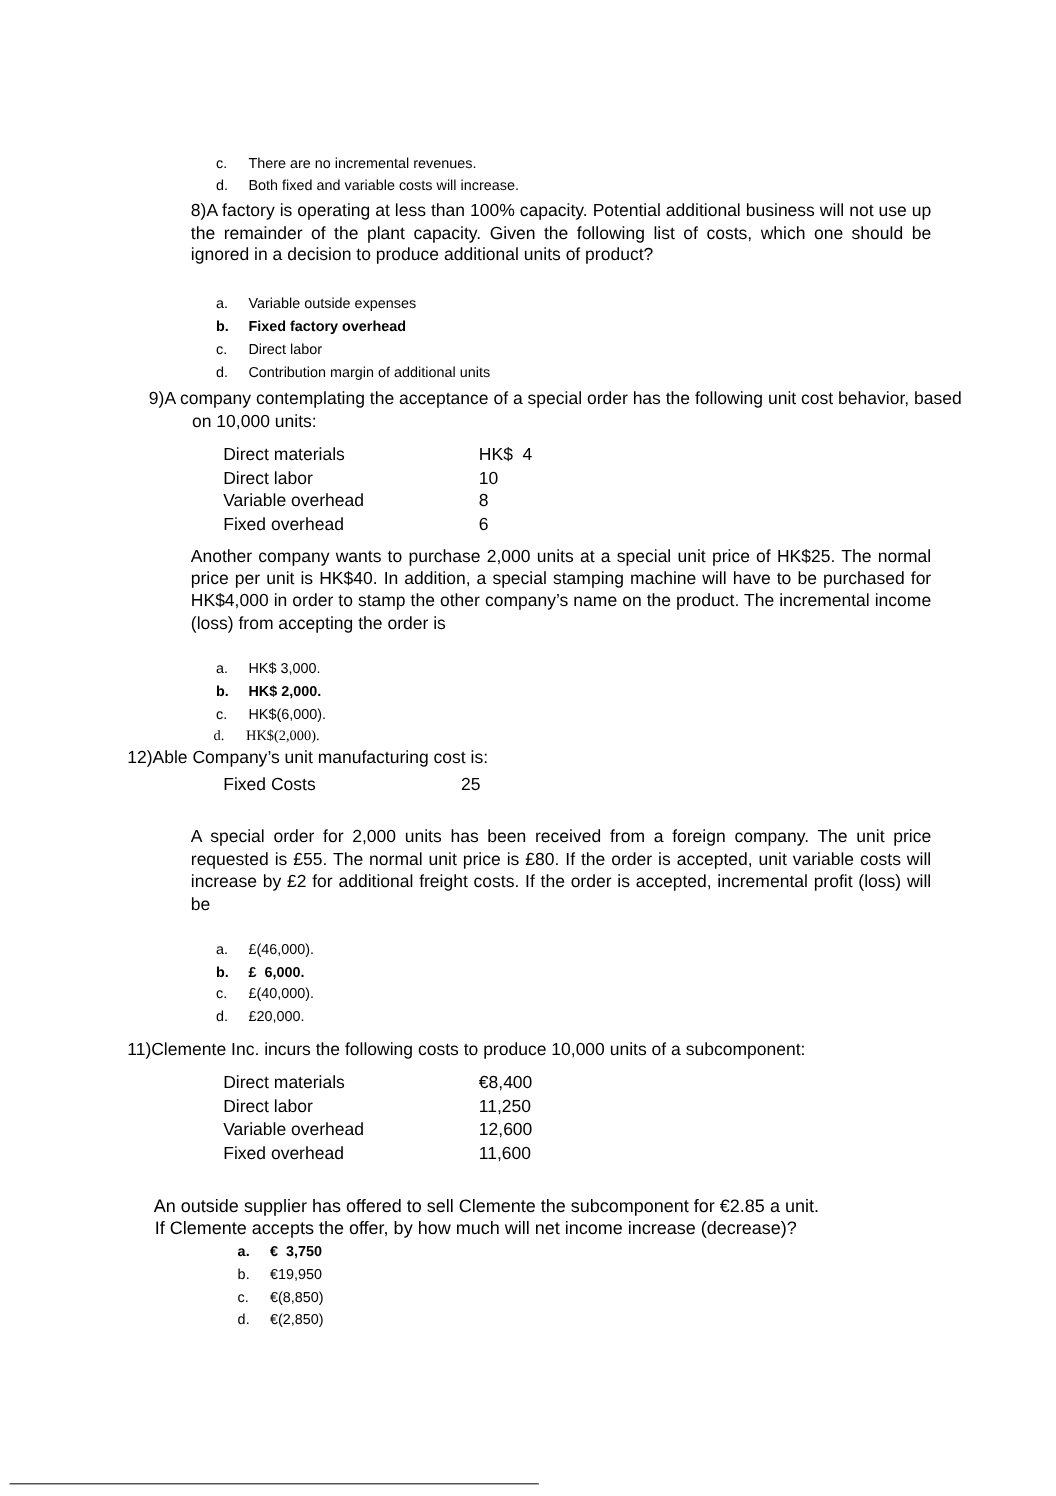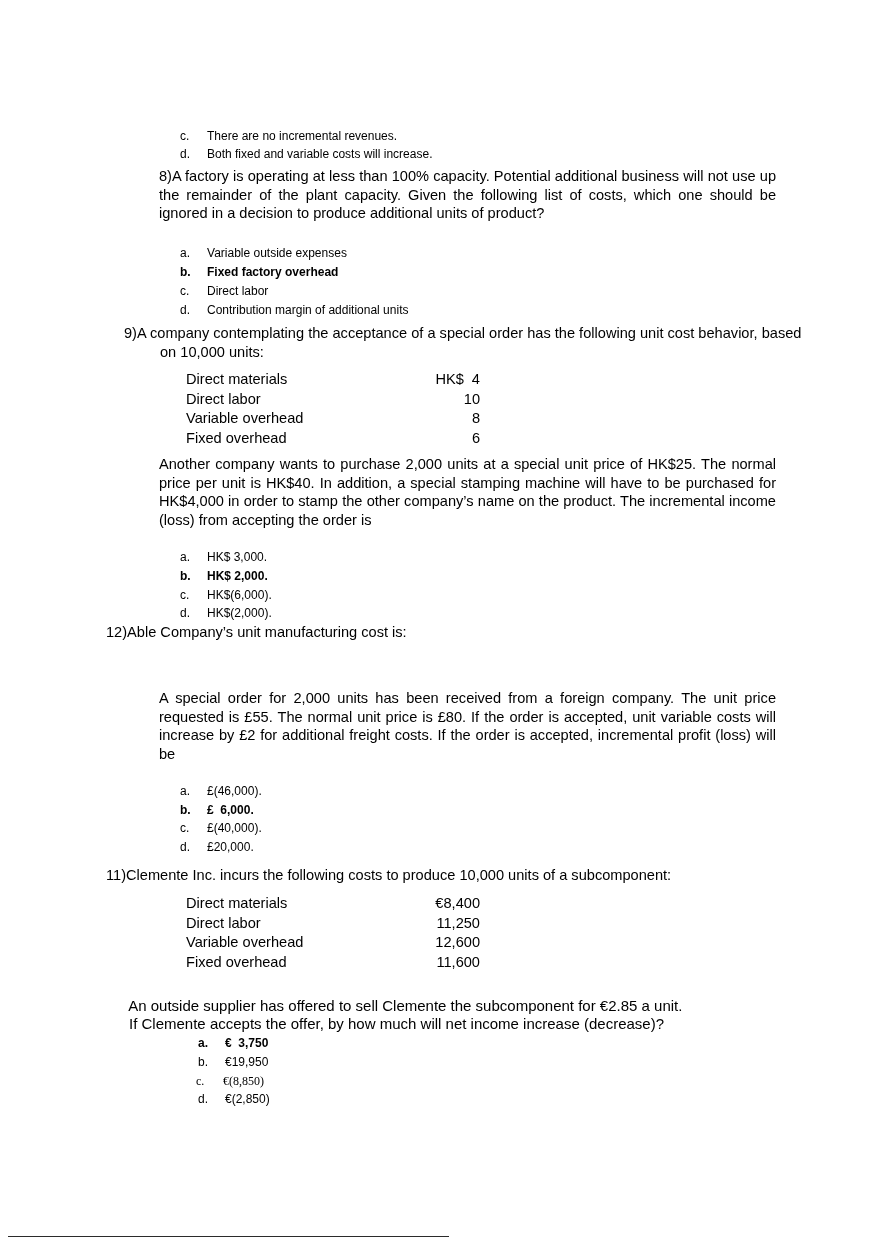--- a/index.html
+++ b/index.html
@@ -67,21 +67,20 @@
   .costtable td {
     padding: 0;
     font-size: 14.6px;
     line-height: 19.5px;
     white-space: pre;
   }
   .costtable td.lbl {
     text-align: left;
   }
   .costtable td.val {
-    text-align: right;
   }
 
   
   .line {
     position: absolute;
     font-size: 15px;
     line-height: 18.8px;
     white-space: pre;
   }
 
@@ -154,30 +153,34 @@
 
     <div class="opt" style="left:160px; top:529px;">
       <span class="lt">a.</span><span>HK$ 3,000.</span>
     </div>
     <div class="opt bold" style="left:160px; top:548px;">
       <span class="lt">b.</span><span>HK$ 2,000.</span>
     </div>
     <div class="opt" style="left:160px; top:567px;">
       <span class="lt">c.</span><span>HK$(6,000).</span>
     </div>
-    <div class="opt" style="left:160px; top:585px;">
+    <div class="opt" style="left:160px; top:585px;font-family:Liberation Serif, serif;">
       <span class="lt">d.</span><span>HK$(2,000).</span>
     </div>
 
     <div class="qpara" style="left:106px; top:623px; width:670px;">
       <span class="qnum">12)</span><span>Able Company’s unit manufacturing cost is:</span>
     </div>
 
     <table class="costtable" style="left:186px; top:645px; width:240px;">
       <tbody>
+      <tr>
+        <td class="lbl">Fixed Costs</td>
+        <td class="val">25</td>
+      </tr>
     </tbody>
       </table>
 
     <div class="qpara just" style="left:159px; top:689px; width:617px;">
       <span>A special order for 2,000 units has been received from a foreign company. The unit price requested is £55. The normal unit price is £80. If the order is accepted, unit variable costs will increase by £2 for additional freight costs. If the order is accepted, incremental profit (loss) will be</span>
     </div>
 
     <div class="opt" style="left:160px; top:763px;">
       <span class="lt">a.</span><span>£(46,000).</span>
     </div>
@@ -222,21 +225,21 @@
     <div class="line" style="left:104px; top:996px;">
       <span>If Clemente accepts the offer, by how much will net income increase (decrease)?</span>
     </div>
 
     <div class="opt bold" style="left:178px; top:1015px;">
       <span class="lt">a.</span><span>€  3,750</span>
     </div>
     <div class="opt" style="left:178px; top:1034px;">
       <span class="lt">b.</span><span>€19,950</span>
     </div>
-    <div class="opt" style="left:178px; top:1053px;font-family:Liberation Serif, serif;">
+    <div class="opt" style="left:178px; top:1053px;">
       <span class="lt">c.</span><span>€(8,850)</span>
     </div>
     <div class="opt" style="left:178px; top:1071px;">
       <span class="lt">d.</span><span>€(2,850)</span>
     </div>
 
     <div class="footer-rule"></div>
 
   </div>
 </div>

